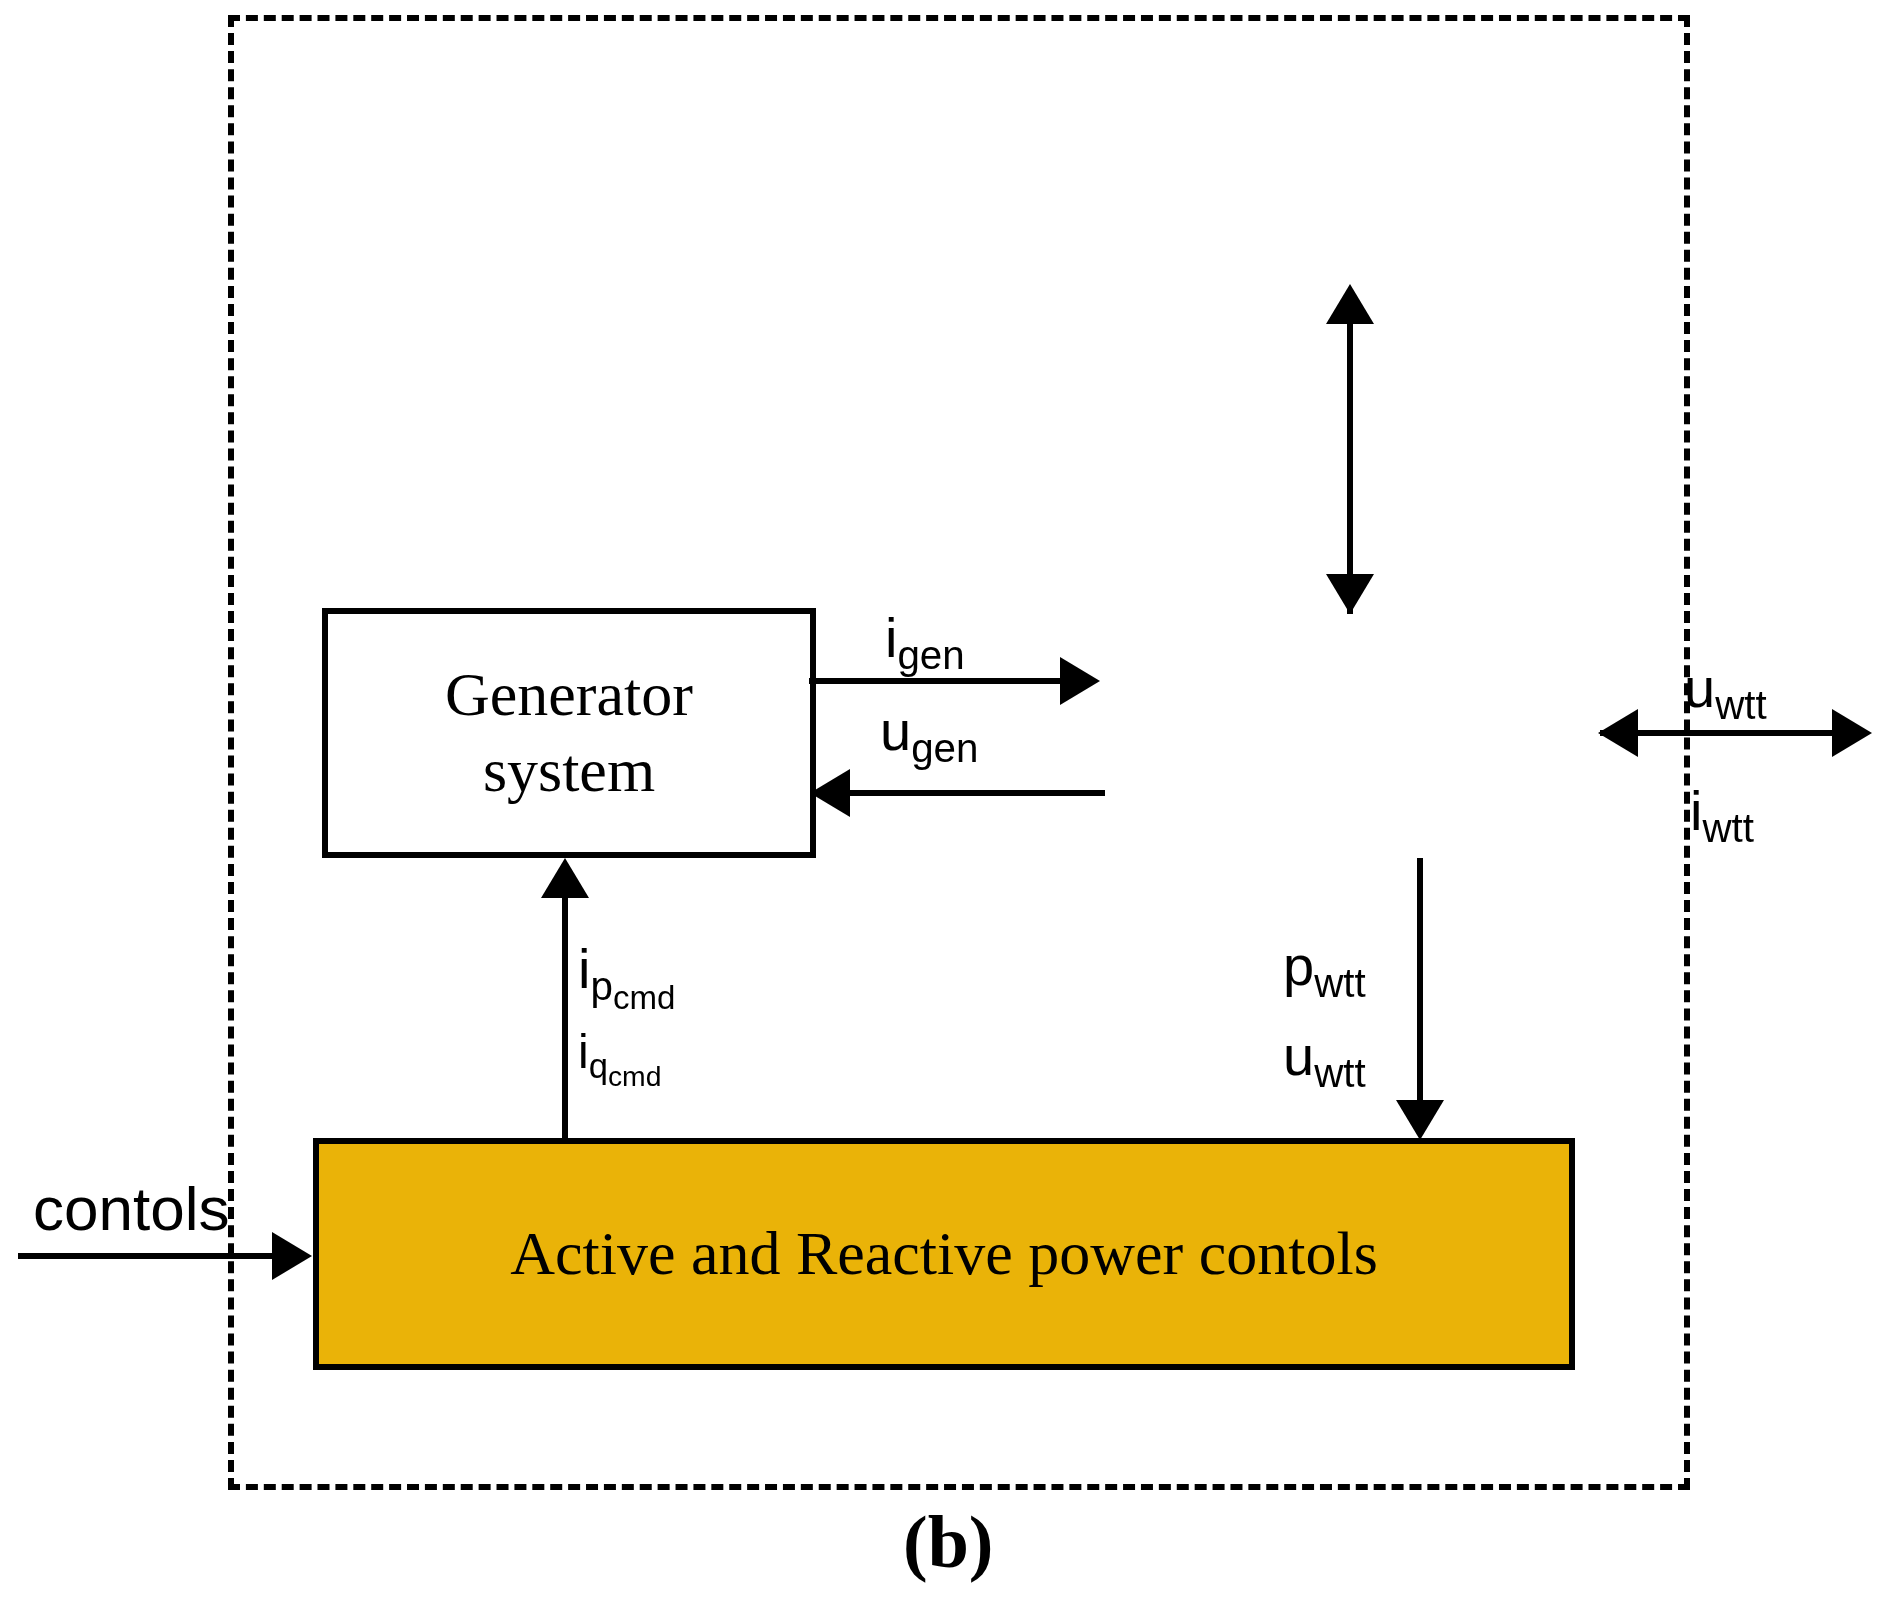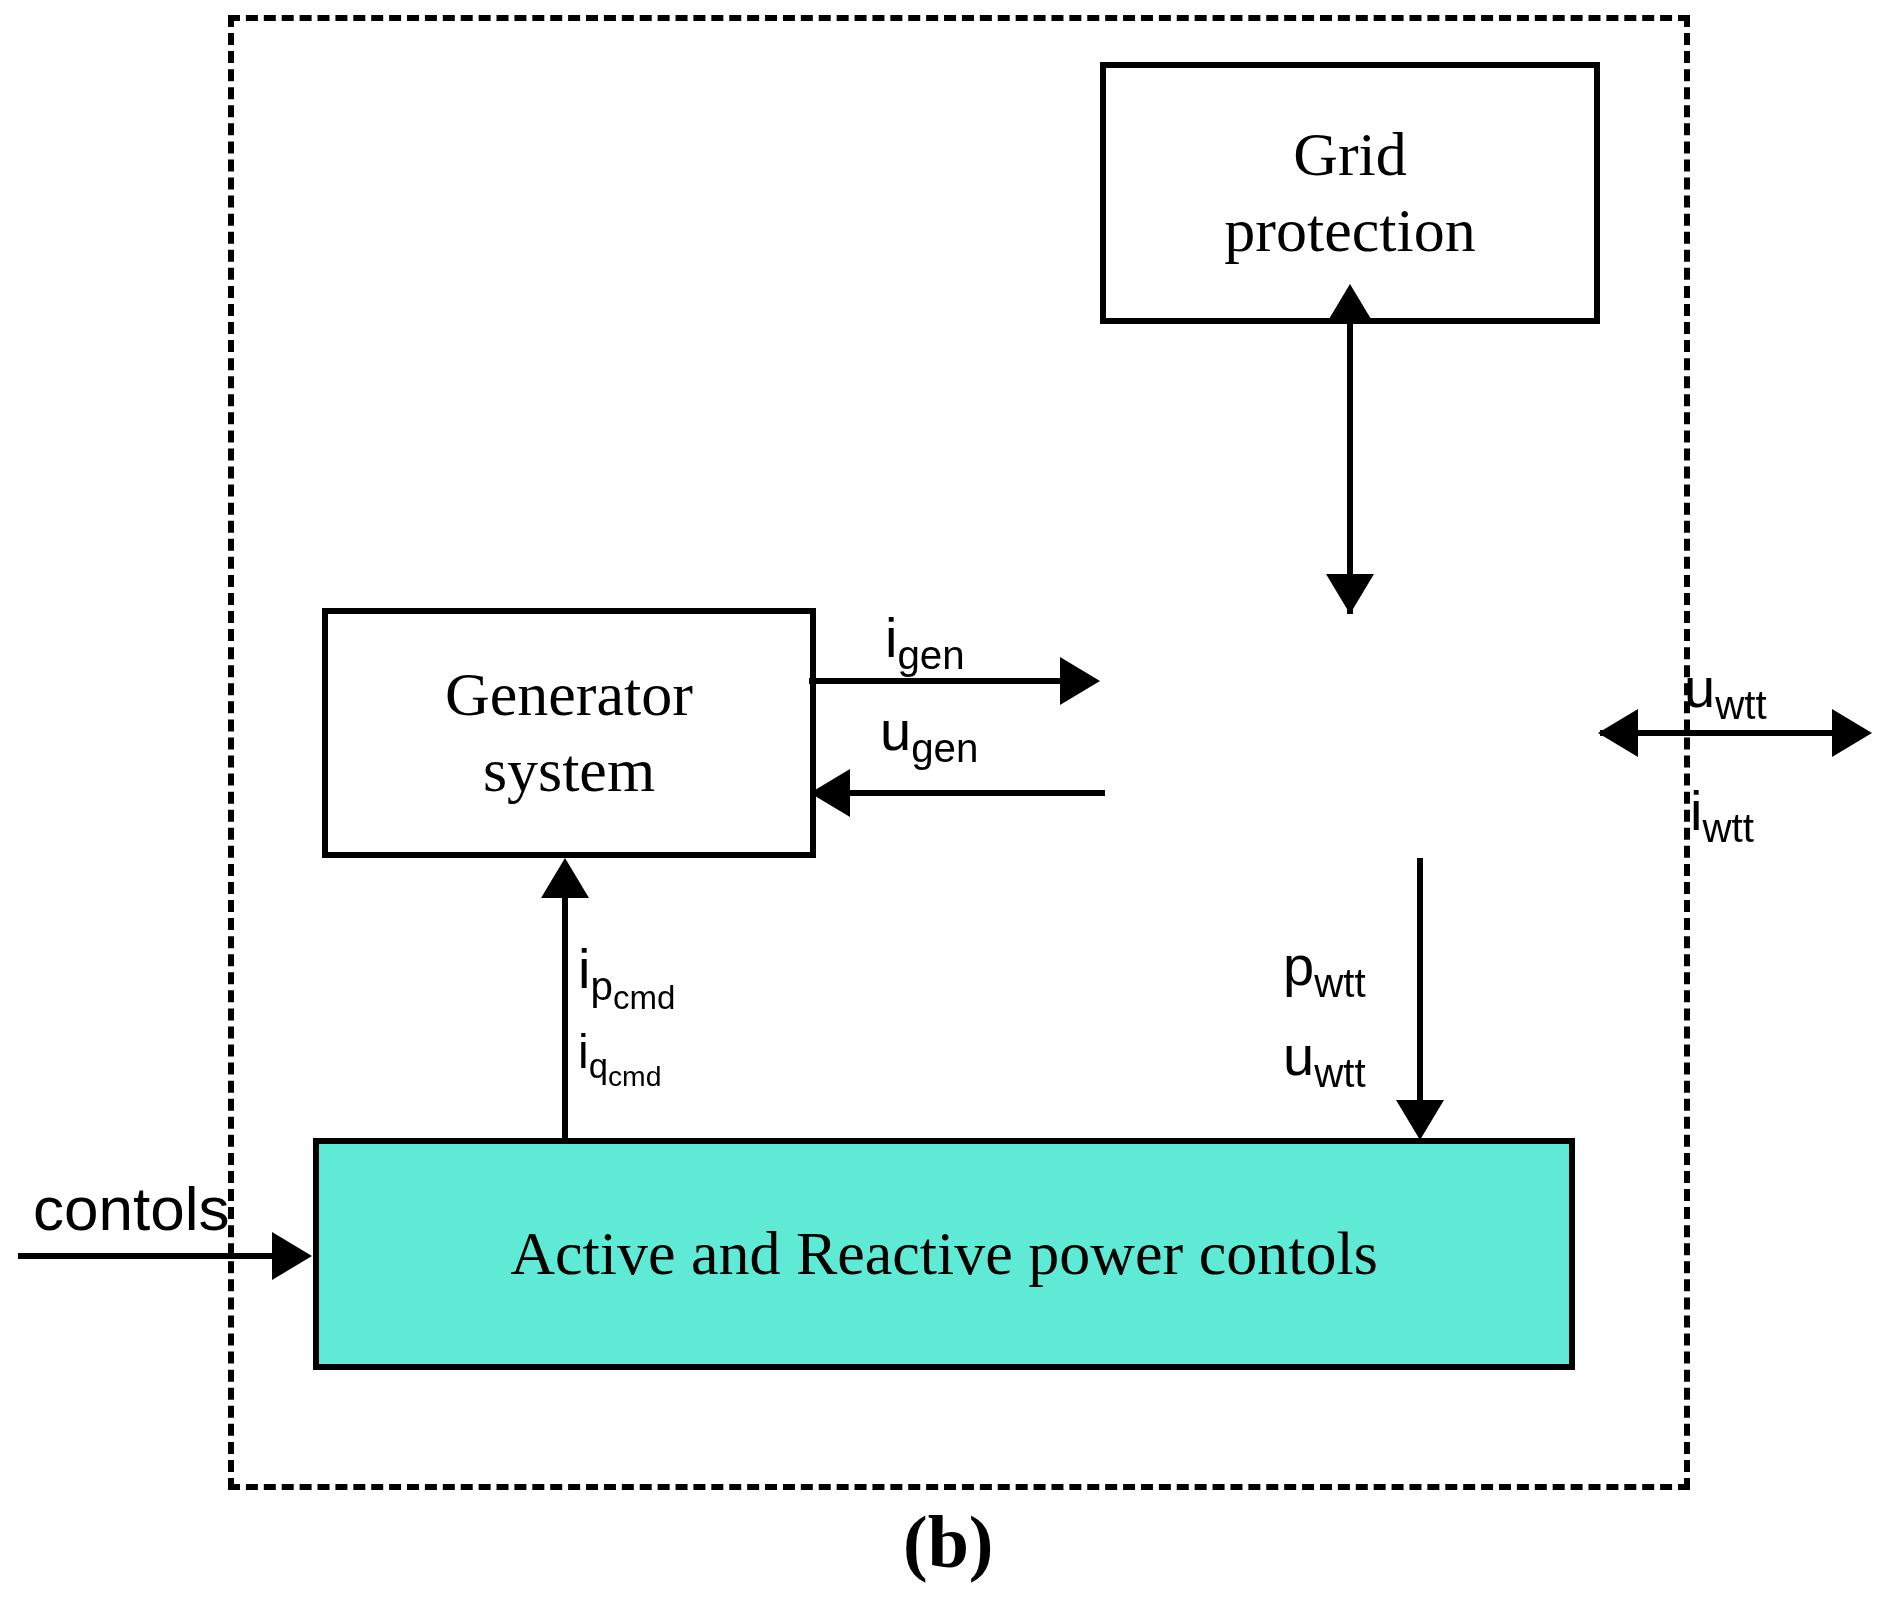--- a/index.html
+++ b/index.html
@@ -23,21 +23,21 @@
     background:#ffffff;
     display:flex;
     align-items:center;
     justify-content:center;
     text-align:center;
     font-family:"Liberation Serif", serif;
     color:#000000;
     line-height:1.22;
     white-space:pre-line;
   }
-  .box.shaded{ background:#5eead4; }
+  .box.shaded{ background:#eab308; }
   .line{ position:absolute; background:#000000; }
   .hline{ height:6px; }
   .vline{ width:6px; }
   .arrow{ position:absolute; width:0; height:0; }
   .arrow-right{
     border-top:24px solid transparent;
     border-bottom:24px solid transparent;
     border-left:40px solid #000000;
   }
   .arrow-left{
@@ -80,22 +80,20 @@
     white-space:nowrap;
   }
 </style>
 </head>
 <body>
 
 <div id="stage">
 
   <div class="dashed-border" style="left:228px;top:15px;width:1462px;height:1475px;"></div>
 
-  <div class="box" style="left:1100px;top:62px;width:500px;height:262px;font-size:62px;">Grid
-protection</div>
 
   <div class="line vline" style="left:1347px;top:324px;height:290px;"></div>
   <div class="arrow arrow-up" style="left:1326px;top:284px;"></div>
   <div class="arrow arrow-down" style="left:1326px;top:574px;"></div>
 
   <div class="box" style="left:322px;top:608px;width:494px;height:250px;font-size:62px;">Generator
 system</div>
 
 
   <div class="line hline" style="left:809px;top:678px;width:256px;"></div>

